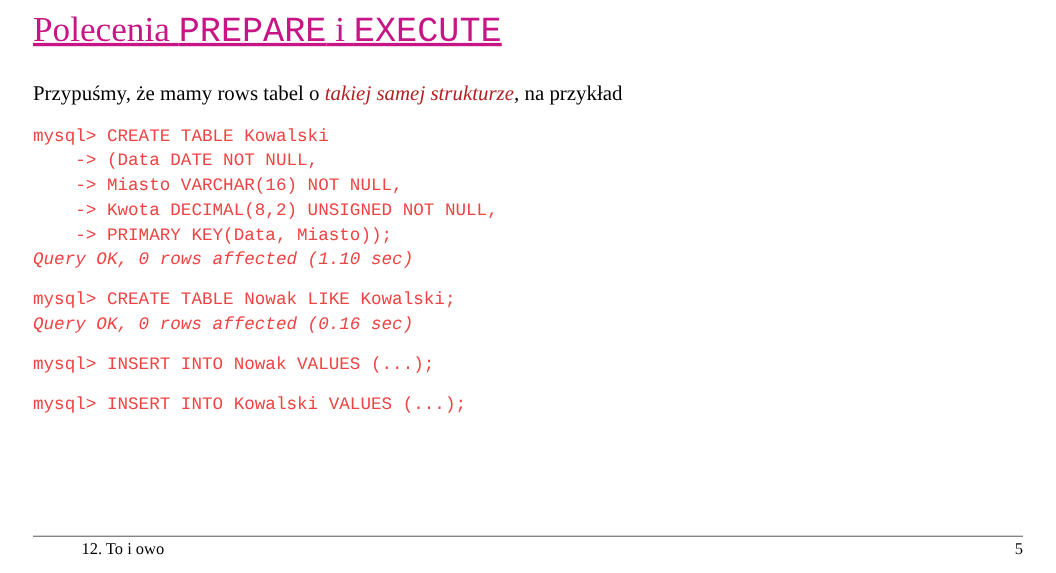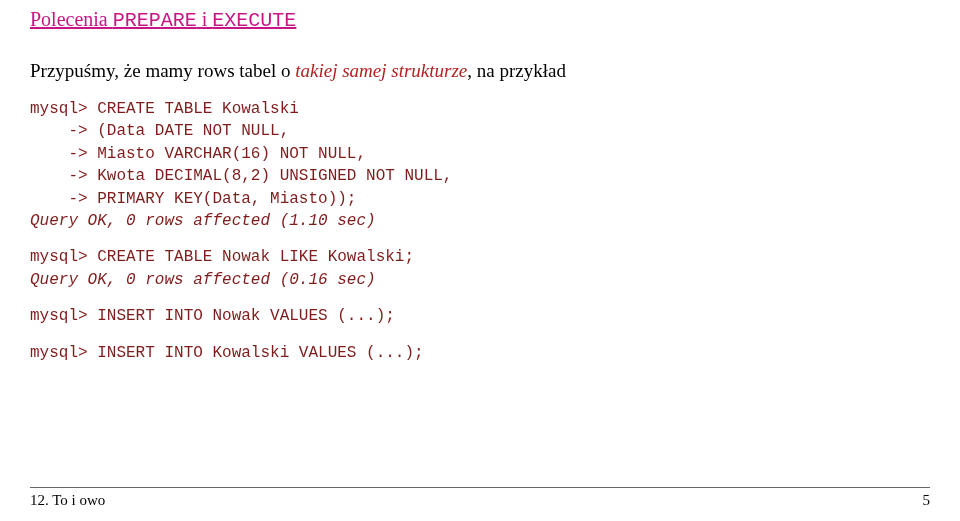--- a/index.html
+++ b/index.html
@@ -9,21 +9,21 @@
     }
     body {
       width: 960px;
       height: 521px;
       background: #ffffff;
       font-family: Georgia, 'Times New Roman', serif;
       position: relative;
       padding: 8px 30px 0 30px;
     }
     .heading {
-      font-size: 20px;
+      font-size: 32px;
       color: #c71585;
       text-decoration: underline;
       margin-bottom: 28px;
       font-weight: normal;
     }
     .heading .mono {
       font-family: 'Courier New', Courier, monospace;
     }
     .intro {
       font-size: 19px;
@@ -31,21 +31,21 @@
       margin-bottom: 16px;
     }
     .intro .italic-red {
       font-style: italic;
       color: #b22222;
       text-align: center;
     }
     .code-block {
       font-family: 'Courier New', Courier, monospace;
       font-size: 16px;
-      color: #7f1d1d;
+      color: #ef4444;
       line-height: 1.4;
       margin-bottom: 14px;
       white-space: pre;
     }
     .code-italic {
       font-style: italic;
     }
     .footer {
       position: absolute;
       bottom: 12px;
@@ -54,20 +54,21 @@
     }
     .footer-line {
       border-top: 1px solid #666;
       margin-bottom: 4px;
     }
     .footer-row {
       display: flex;
       justify-content: space-between;
       font-size: 15px;
       color: #000;
+      margin-left: 44px;
     }
   </style>
 </head>
 <body>
 
 <h1 class="heading">
   <span>Polecenia </span><span class="mono">PREPARE</span><span> i </span><span class="mono">EXECUTE</span>
 </h1>
 
 <p class="intro">

